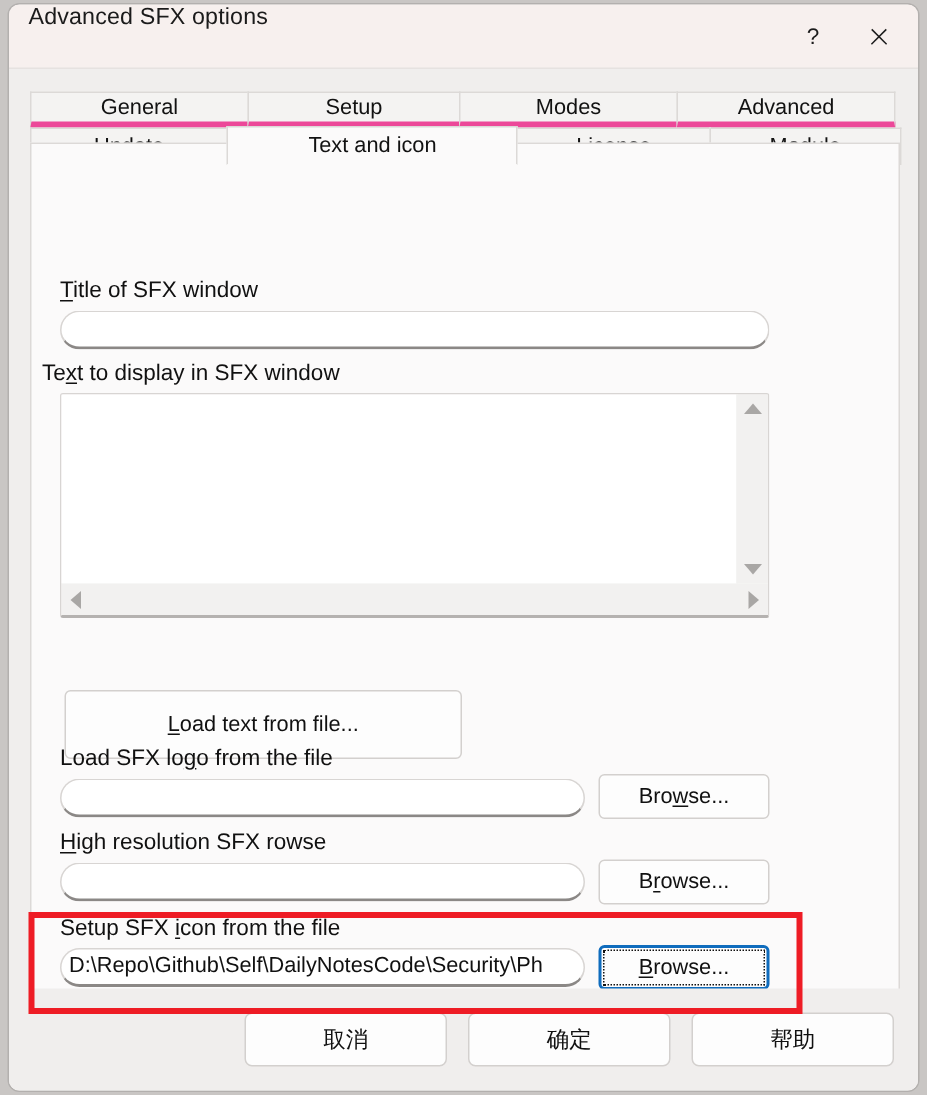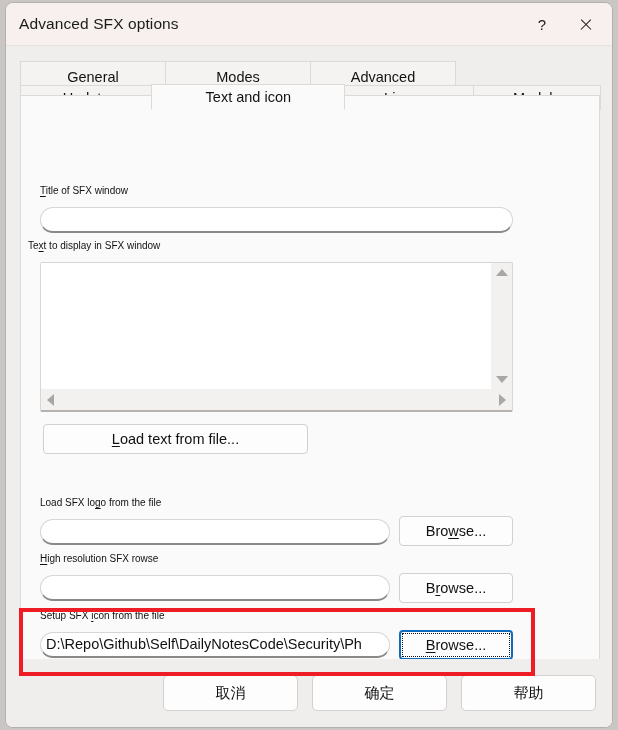--- a/index.html
+++ b/index.html
@@ -20,21 +20,20 @@
     overflow: hidden;
     display: flex;
     flex-direction: column;
   }
   
   #titlebar {
     height: 43px;
     background: #f7f0ee;
     border-bottom: 1px solid #e6e2e0;
     display: flex;
-    align-items: center;
     flex: 0 0 auto;
     position: relative;
   }
   #title-text {
     font-size: 15.5px;
     color: #1b1b1b;
     margin-left: 13px;
     letter-spacing: .1px;
     white-space: nowrap;
   }
@@ -78,21 +77,21 @@
     color: #121212;
     display: flex;
     align-items: center;
     justify-content: center;
     cursor: default;
     user-select: none;
     margin-right: -1px;
     height: 25px;
     white-space: nowrap;
   }
-  #tabrow1 .tab { border-bottom: 1px solid #ec4899; align-items: flex-end; }
+  #tabrow1 .tab { border-bottom: 5px solid #ec4899; }
   .tab.selected {
     background: #fbfafa;
     border-color: #dcd9d7;
     border-bottom: 1px solid #fbfafa;
     height: 26px;
     margin-top: -1px;
     z-index: 5;
     position: relative;
   }
   .acc { text-decoration: underline; text-underline-offset: 1.5px; }
@@ -101,21 +100,21 @@
   #panel {
     position: absolute;
     left: 14px; top: 49px;
     width: 580px; height: 607px;
     background: #fbfafa;
     border: 1px solid #dcd9d7;
   }
 
   .lbl {
     position: absolute;
-    font-size: 10px;
+    font-size: 15px;
     color: #111;
     white-space: nowrap;
     user-select: none;
   }
   .tinput {
     position: absolute;
     background: #ffffff;
     border: 1px solid #d8d5d3;
     border-bottom: 2px solid #8b8886;
     border-radius: 13px;
@@ -236,20 +235,23 @@
     </div>
   </div>
 
   <div id="body">
 
     <div id="tabstrip">
       <div class="tabrow" id="tabrow1">
         <div class="tab" style="width:146px">
             <span>General</span>
           </div>
+        <div class="tab" style="width:142px">
+            <span>Setup</span>
+          </div>
         <div class="tab" style="width:146px">
             <span>Modes</span>
           </div>
         <div class="tab" style="width:146px">
             <span>Advanced</span>
           </div>
       </div>
       <div class="tabrow" id="tabrow2">
         <div class="tab" style="width:136px">
             <span>Update</span>
@@ -280,21 +282,21 @@
             <span class="tri tri-up"></span>
             <span class="tri tri-down"></span>
           </div>
         </div>
         <div id="hscroll">
           <span class="tri tri-left"></span>
           <span class="tri tri-right"></span>
         </div>
       </div>
 
-      <div class="btn" style="left:22px; top:328px; width:265px; height:30px;">
+      <div class="btn" style="left:22px; top:364px; width:265px; height:46px;">
           <span><span class="acc">L</span><span>oad text from file...</span></span>
         </div>
 
       <div class="lbl" style="left:19px; top:401px;"><span>Load SFX lo</span><span class="acc">g</span><span>o from the file</span></div>
       <div class="tinput" style="left:19px; top:423px; width:350px; height:26px;"><span></span></div>
       <div class="btn" style="left:378px; top:420px; width:114px; height:30px;">
           <span><span>Bro</span><span class="acc">w</span><span>se...</span></span>
         </div>
 
       <div class="lbl" style="left:19px; top:457px;"><span class="acc">H</span><span>igh resolution SFX rowse</span></div>

